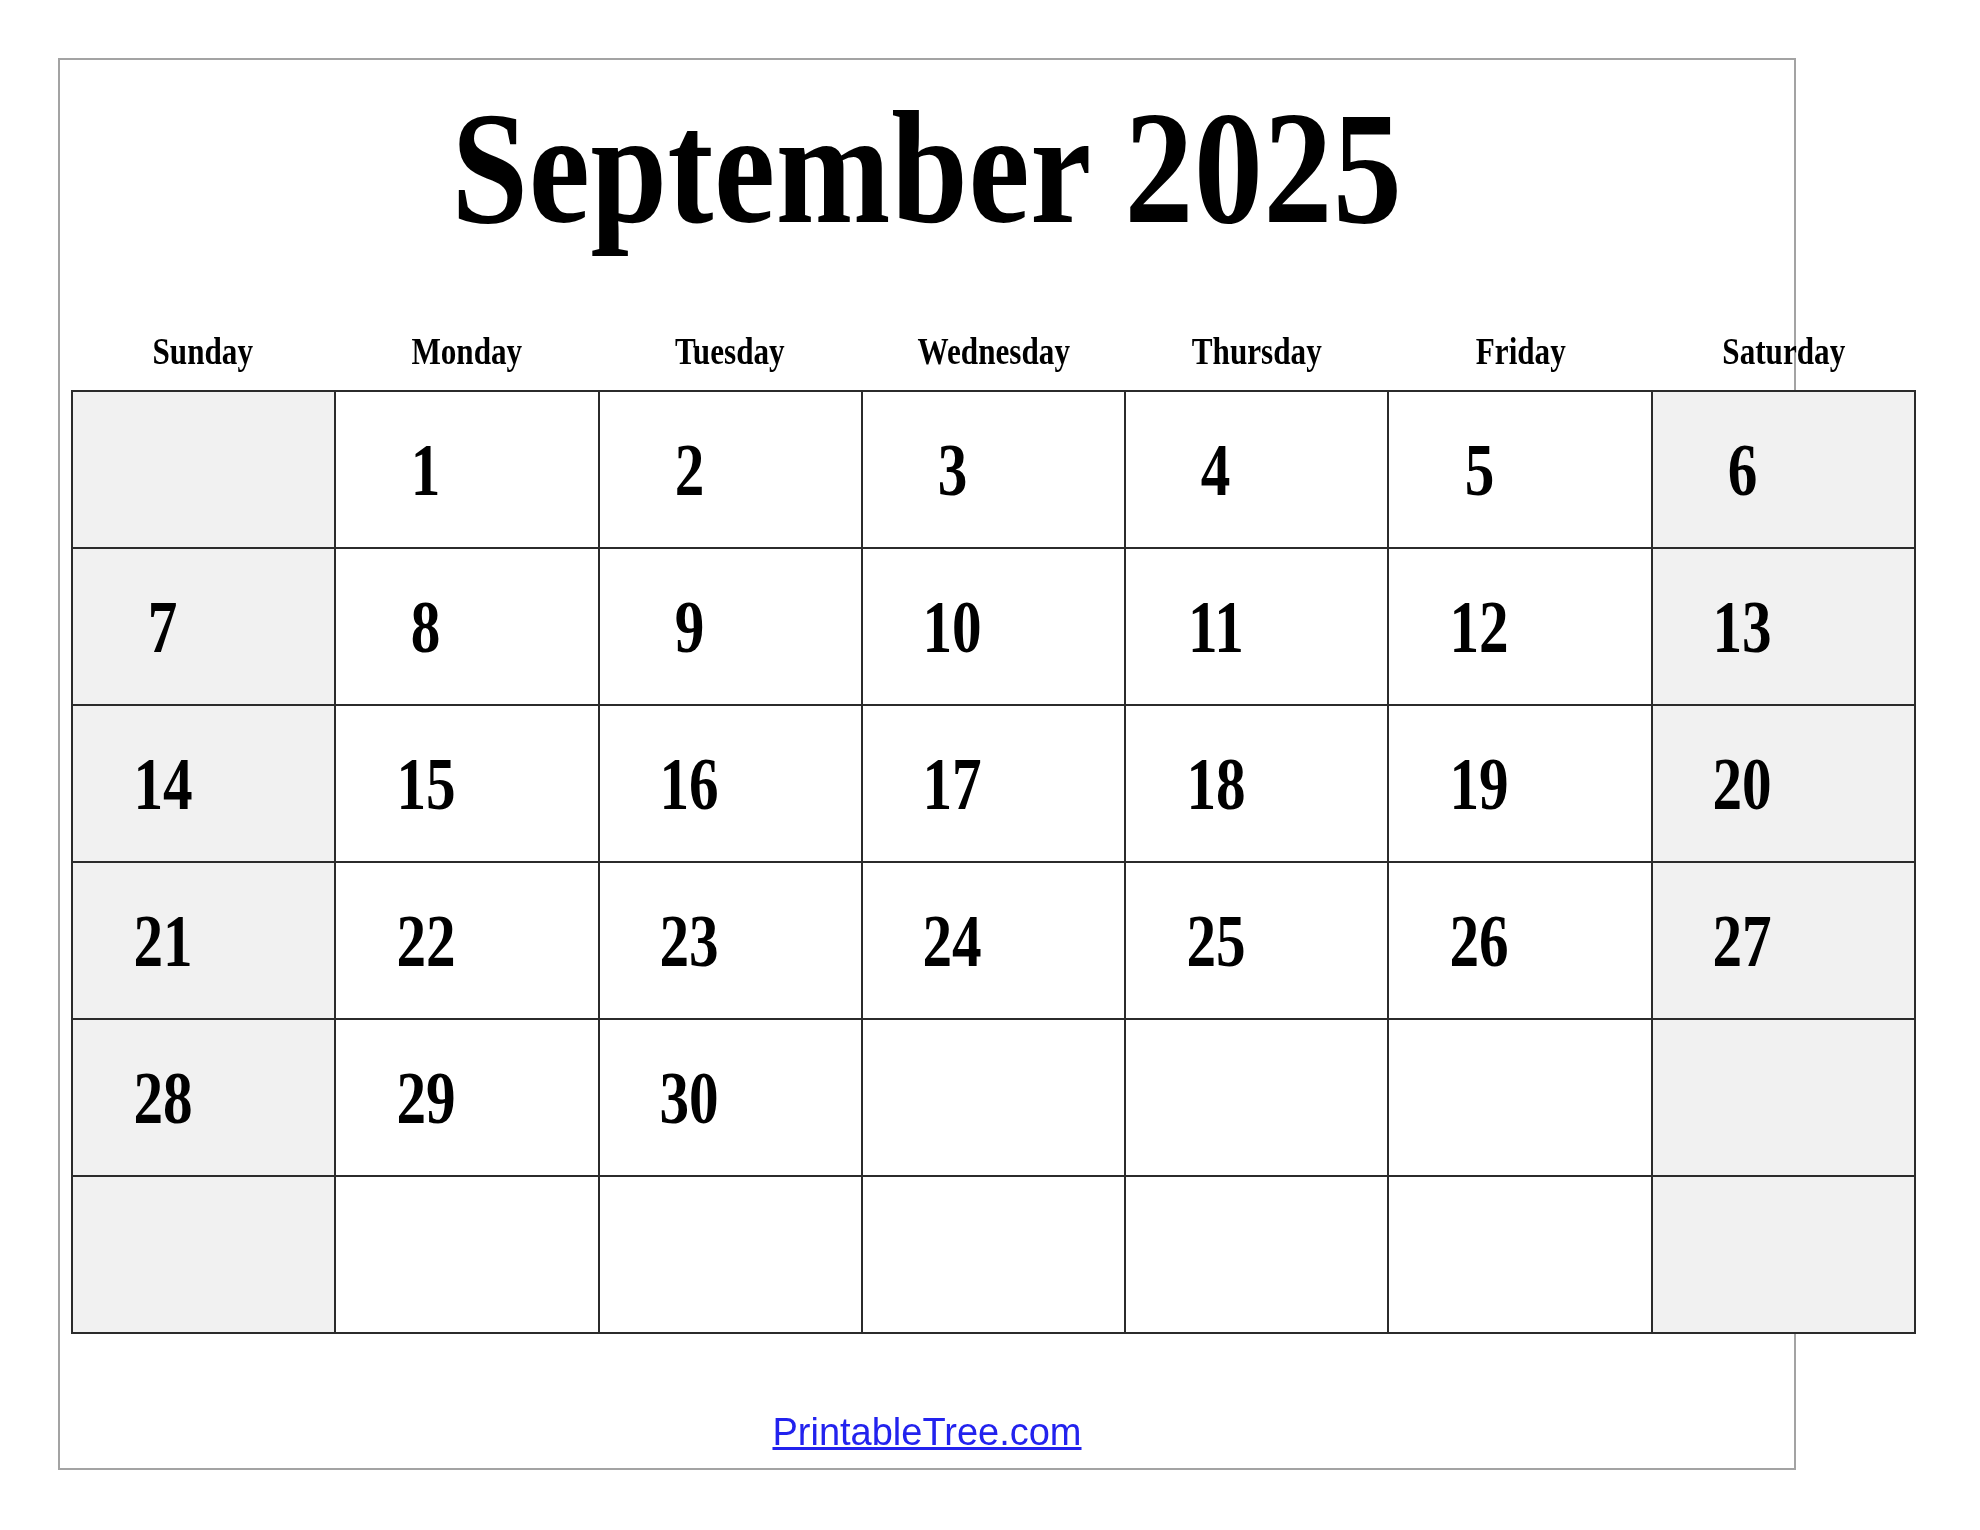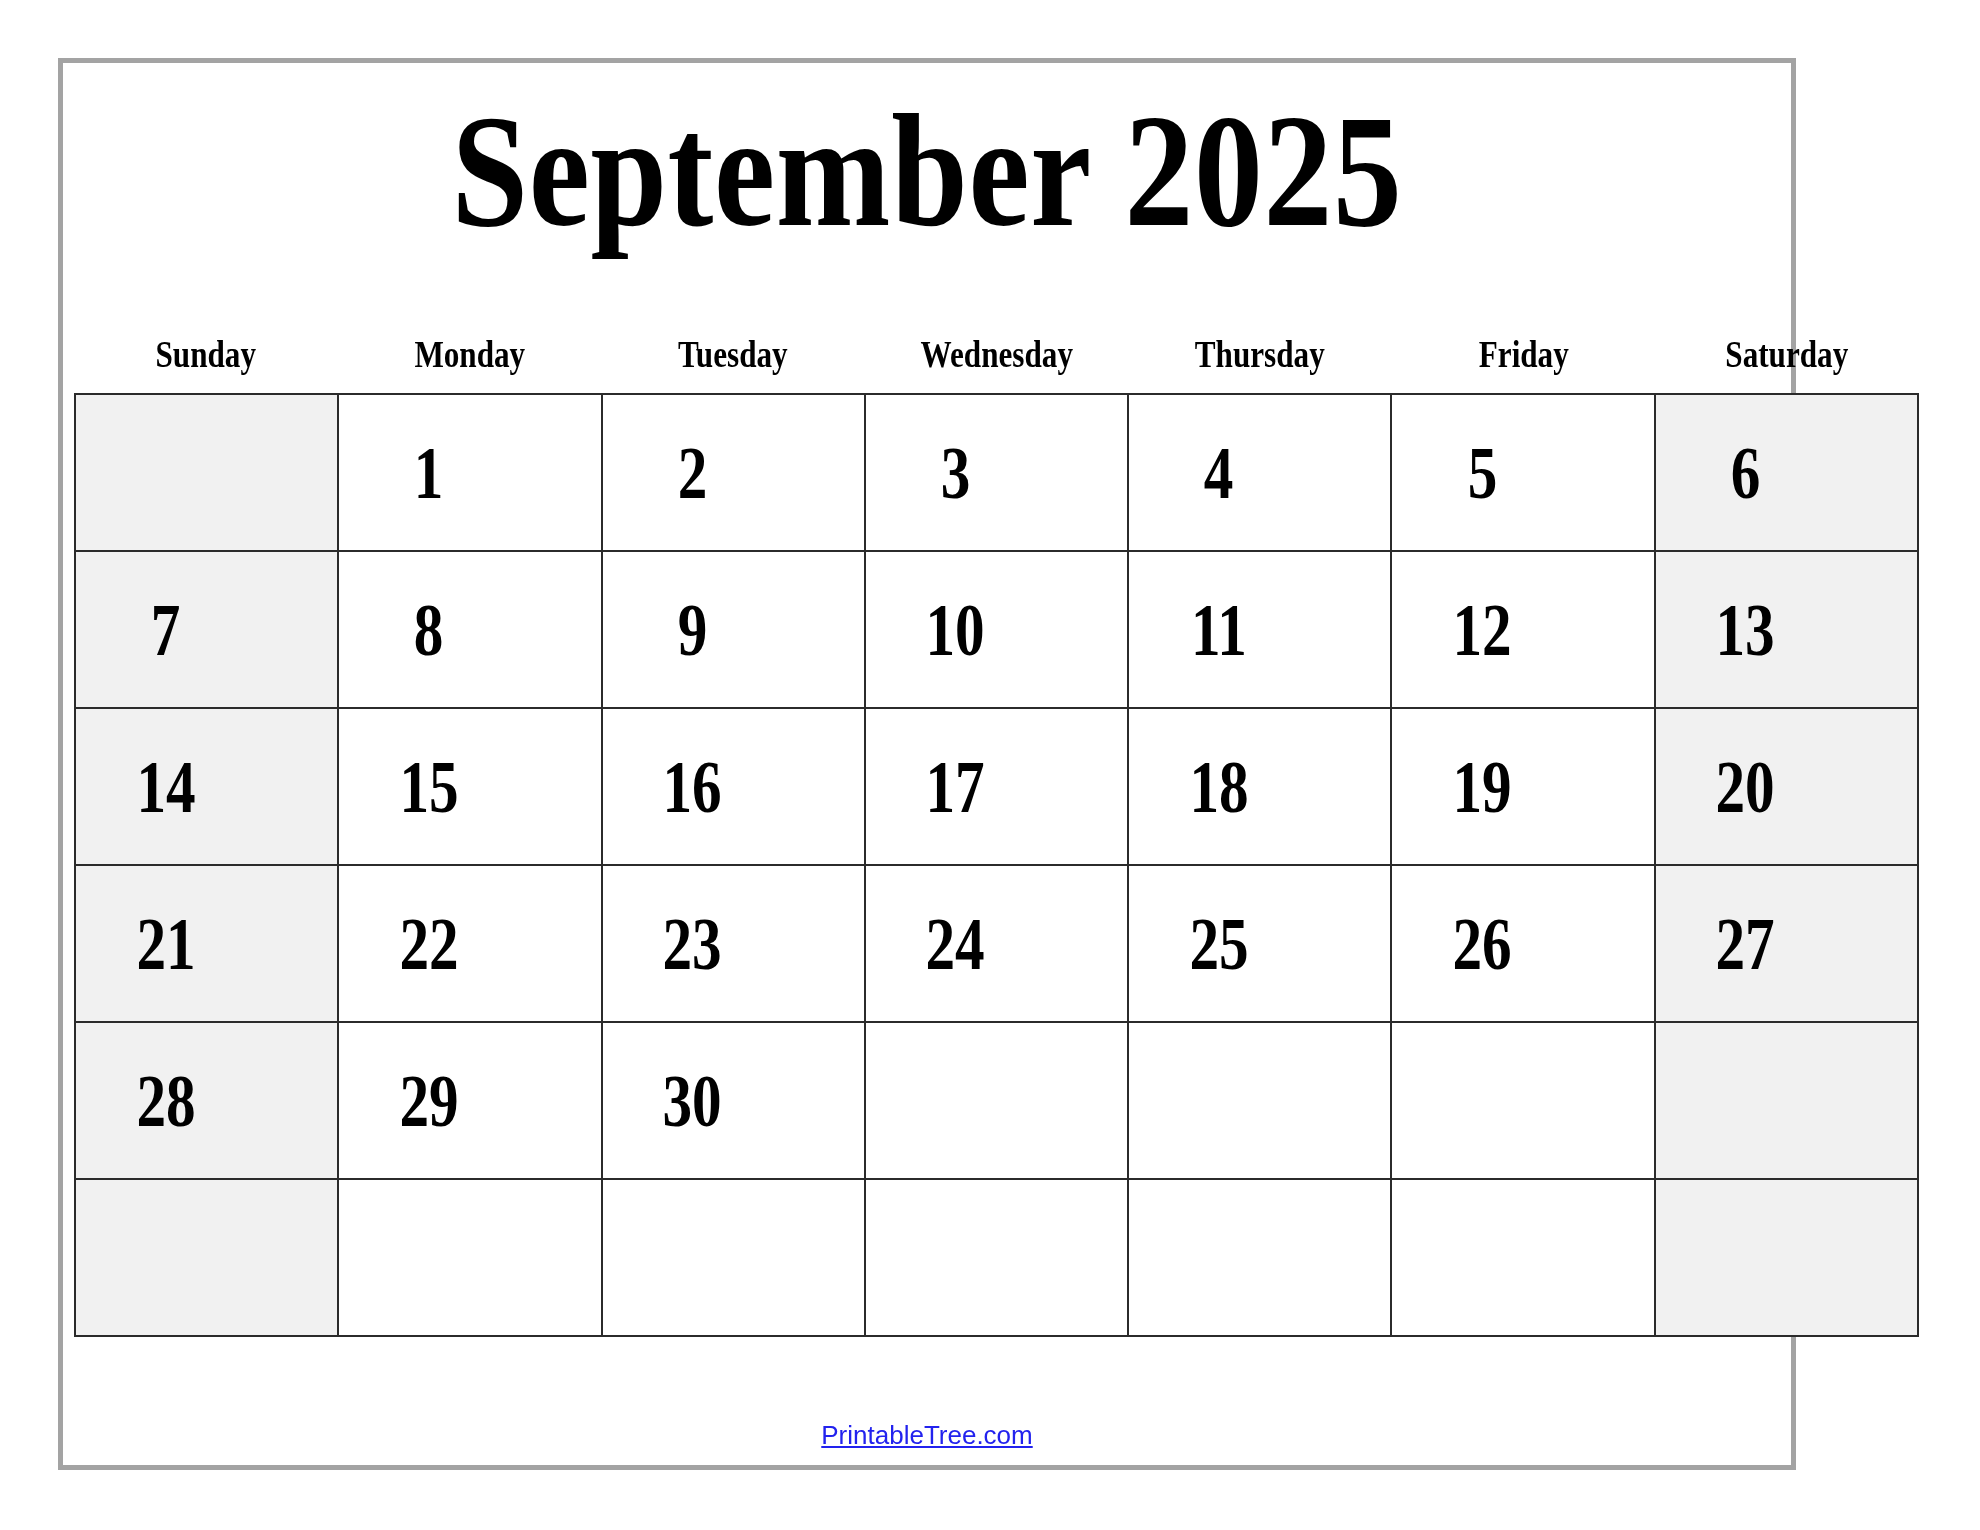--- a/index.html
+++ b/index.html
@@ -14,21 +14,21 @@
     -webkit-font-smoothing: antialiased;
   }
 
   
   .page {
     position: absolute;
     left: 58px;
     top: 58px;
     width: 1738px;
     height: 1412px;
-    border: 5px solid #a3a3a3;
+    border: 2px solid #a3a3a3;
     background: #ffffff;
     box-sizing: border-box;
   }
 
   
   .title-wrap {
     position: absolute;
     left: 0;
     top: 28px;
     width: 100%;
@@ -112,21 +112,21 @@
   
   .footer {
     position: absolute;
     left: 0;
     bottom: 14px;
     width: 100%;
     text-align: center;
   }
   .footer-link {
     font-family: "Liberation Sans", "DejaVu Sans", sans-serif;
-    font-size: 26px;
+    font-size: 38px;
     color: #2222ee;
     text-decoration: underline;
     cursor: pointer;
   }
 </style>
 </head>
 <body>
 
 <div class="page">
 

